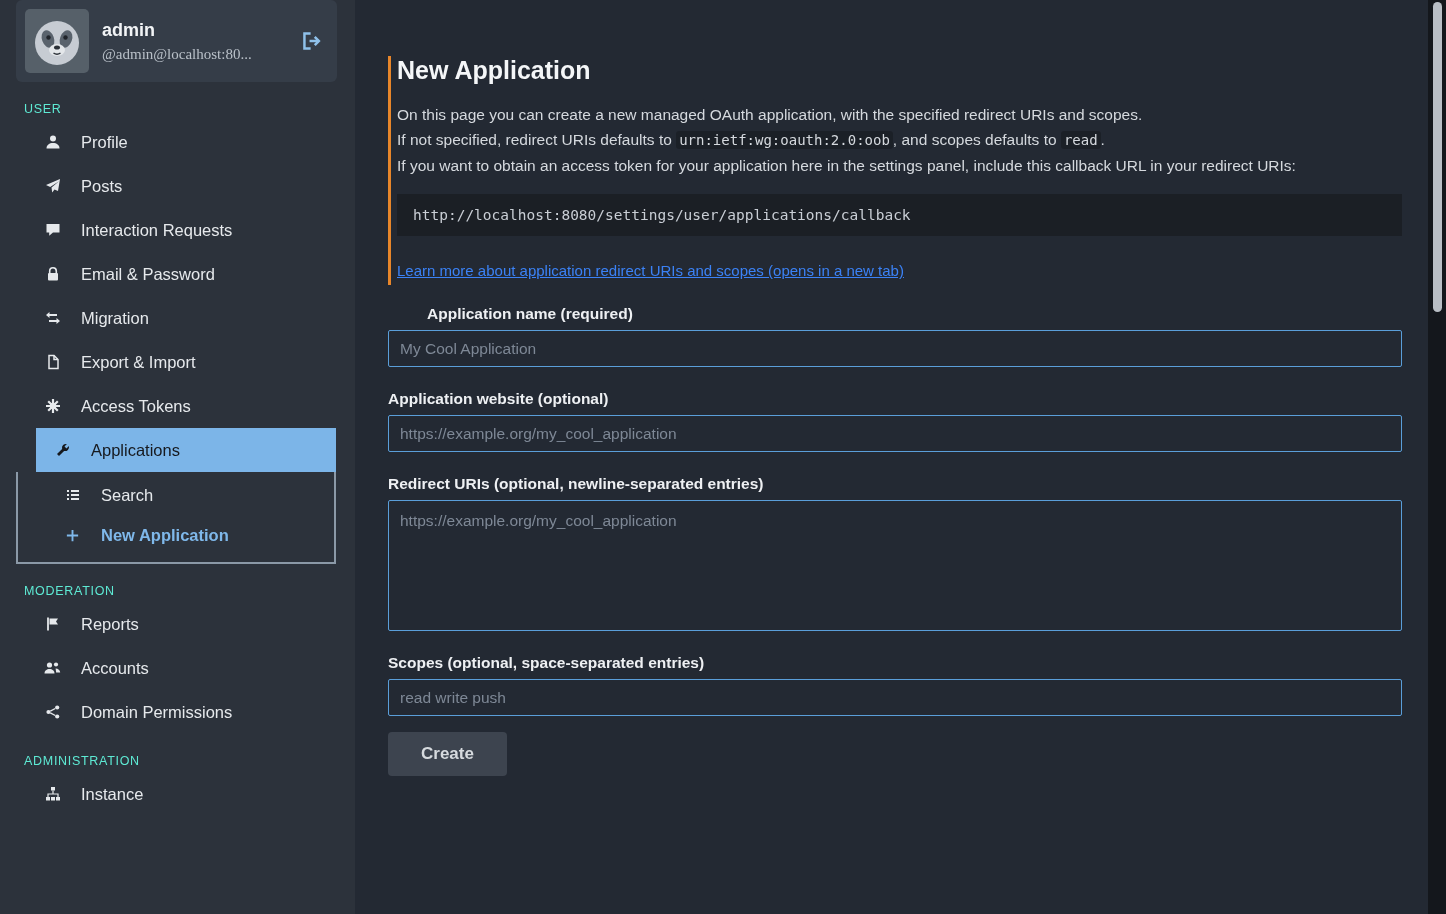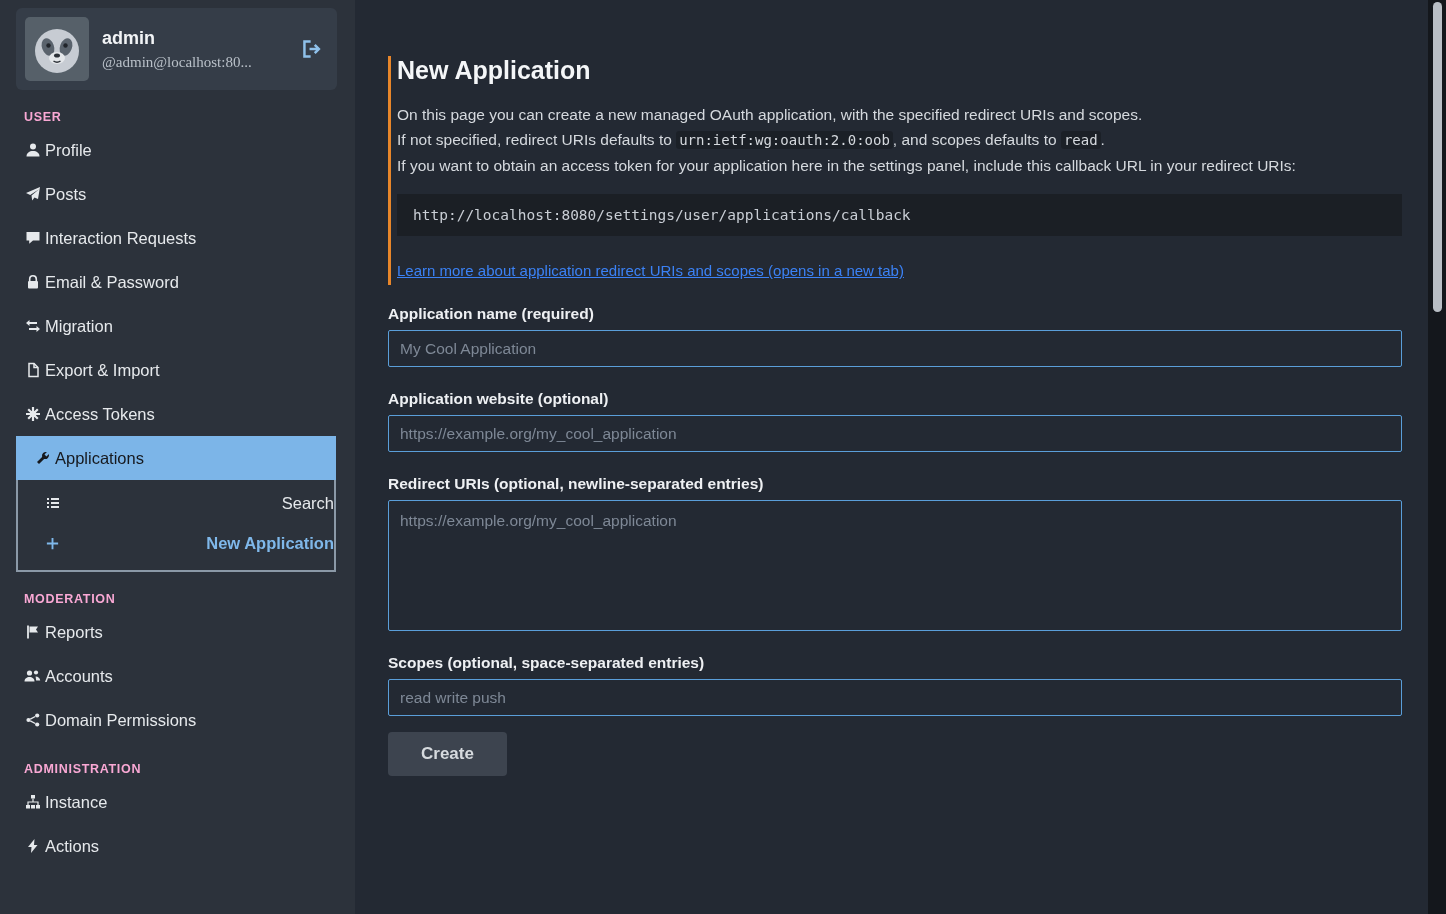--- a/index.html
+++ b/index.html
@@ -7,51 +7,51 @@
   body {
     width:1446px; height:914px; overflow:hidden; position:relative;
     background:#232933; font-family:"Liberation Sans", sans-serif;
     color:#e3e6ea; font-size:16px;
   }
   .app { display:flex; width:1446px; height:914px; }
 
   
   .sidebar {
     width:355px; min-width:355px; height:914px; background:#2c323b;
-    padding-top:8px; overflow:hidden;
+    overflow:hidden;
   }
   .user-card {
     margin:0 18px 10px 16px; background:#353d48; border-radius:6px;
     display:flex; align-items:center; gap:13px; padding:9px 14px 9px 9px;
     cursor:pointer;
   }
   .avatar { width:64px; height:64px; border-radius:5px; overflow:hidden; flex:0 0 64px; }
   .avatar svg { display:block; }
   .user-info { min-width:0; flex:1; }
   .user-name { font-size:18px; font-weight:bold; color:#f2f4f6; margin-bottom:5px; }
   .user-handle { font-size:15px; color:#b9c0c8; white-space:nowrap; overflow:hidden; text-overflow:ellipsis;font-family:Liberation Serif, serif; }
   .logout { color:#8fc1ea; margin-left:auto; display:flex; align-items:center; cursor:pointer; }
 
   .section-label {
-    margin:20px 0 4px 24px; color:#f9a8d4; font-size:12.5px;
-    font-weight:bold; letter-spacing:.7px;
+    margin:20px 0 4px 24px; color:#5eead4; font-size:12.5px;
+    font-weight:normal; letter-spacing:.7px;
   }
   .nav-item {
-    display:flex; align-items:center; gap:4px; padding:11px 0 11px 24px;
-    font-size:16.5px; color:#e6e9ec; cursor:pointer; line-height:22px;
+    display:flex; align-items:center; gap:20px; padding:11px 0 11px 24px;
+    font-size:16.5px; color:#e6e9ec; cursor:pointer; line-height:22px;margin-left:20px;
   }
   .nav-item .icon { width:17px; height:16px; display:flex; align-items:center; justify-content:center; flex:0 0 17px; }
   .nav-item .icon svg { display:block; }
 
   .app-group { margin:0 19px 0 16px; }
   .nav-item.active {
     background:#7cb5e8; color:#16191e; font-weight:normal; padding-left:18px;
   }
   .submenu { border:2px solid #8b99a7; border-top:none; padding:3px 0 7px; }
-  .submenu .nav-item { padding:9px 0 9px 26px;justify-content:space-between; }
+  .submenu .nav-item { padding:9px 0 9px 26px; }
   .submenu .nav-item.active-sub { color:#7fb8ea; font-weight:bold; }
 
   
   .main {
     flex:1; height:914px; background:#232933; position:relative;
     padding:56px 44px 0 33px; overflow:hidden;
   }
   .intro {
     border-left:3px solid #e8862a; padding-left:6px; margin-bottom:14px;
   }
@@ -68,21 +68,21 @@
   }
   .docs-link {
     display:inline-block; margin:26px 0 6px; color:#3b82f6; font-size:15px;
     text-decoration:underline; cursor:pointer;
   }
 
   .form-label {
     display:block; font-weight:bold; font-size:15.5px; color:#eef0f3;
     margin:23px 0 7px;
   }
-  .form-label.first { margin-top:20px; }
+  .form-label.first { margin-top:20px;margin-left:39px; }
   .text-input {
     display:block; width:100%; height:37px; background:#232933;
     border:1.5px solid #5a9ed9; border-radius:2px; color:#d8dce1;
     font-size:15.5px; padding:0 11px; font-family:"Liberation Sans", sans-serif;
     outline:none;
   }
   textarea.text-input { height:131px; padding:9px 11px; resize:none; line-height:22px; }
   .text-input::placeholder { color:#7e8896; opacity:1; }
 
   .create-btn {
@@ -288,28 +288,20 @@
               <rect x="1" y="11" width="4" height="3.5" fill="currentColor"></rect>
               <rect x="6" y="11" width="4" height="3.5" fill="currentColor"></rect>
               <rect x="11" y="11" width="4" height="3.5" fill="currentColor"></rect>
               <path d="M8 4.5V8M3 11V8h10v3" fill="none" stroke="currentColor" stroke-width="1.2"></path>
             </svg>
         </span>
         <span>Instance</span>
       </div>
 
 
-      <div class="nav-item">
-        <span class="icon">
-          <svg width="16" height="16" viewBox="0 0 16 16" fill="currentColor">
-              <path d="M9.5 1 3 9h3.5L6 15l6.5-8H9z"></path>
-            </svg>
-        </span>
-        <span>Actions</span>
-      </div>
     </nav>
   </aside>
 
   <main class="main">
 
     <section class="intro">
       <h1 class="page-title">New Application</h1>
       <p>On this page you can create a new managed OAuth application, with the specified redirect URIs and scopes.</p>
       <p><span>If not specified, redirect URIs defaults to </span><code>urn:ietf:wg:oauth:2.0:oob</code><span>, and scopes defaults to </span><code>read</code><span>.</span></p>
       <p>If you want to obtain an access token for your application here in the settings panel, include this callback URL in your redirect URIs:</p>

